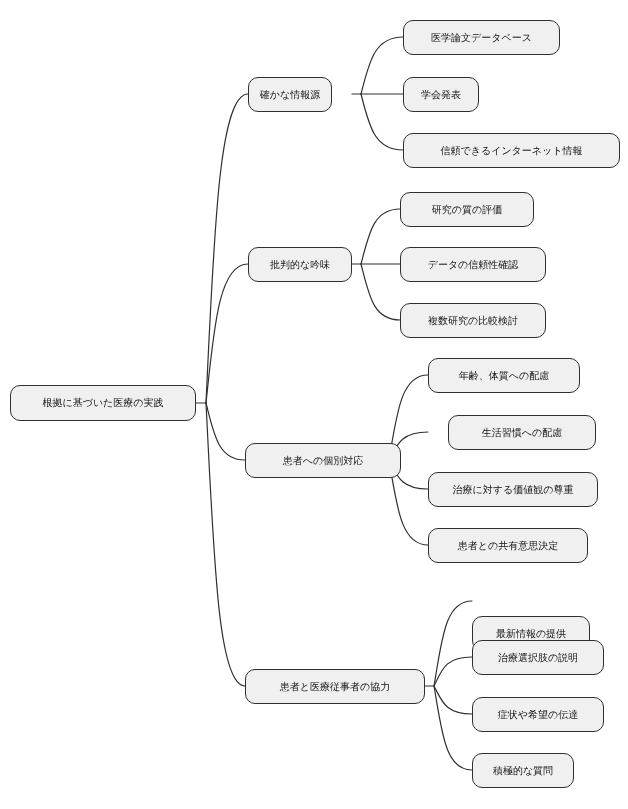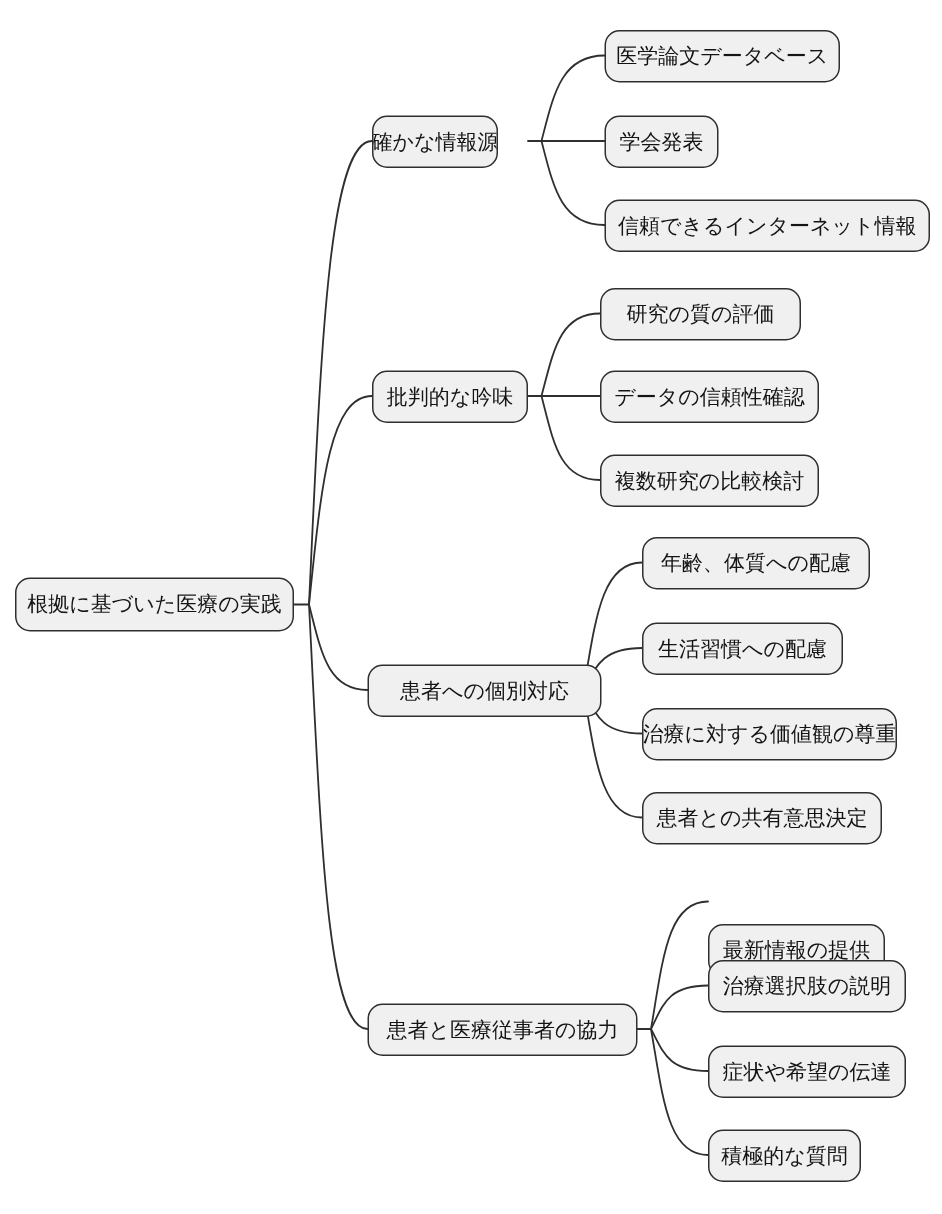--- a/index.html
+++ b/index.html
@@ -29,21 +29,21 @@
   .node {
     position: absolute;
     box-sizing: border-box;
     height: 35px;
     background: #f0f0f0;
     border: 1.4px solid #2f2f2f;
     border-radius: 10px;
     display: flex;
     align-items: center;
     justify-content: center;
-    font-size: 14px;
+    font-size: 10px;
     line-height: 1;
     color: #141414;
     white-space: nowrap;
     overflow: hidden;
   }
   .node.root {
     height: 36px;
   }
 </style>
 </head>
@@ -89,21 +89,21 @@
   <div class="node" style="left:403px; top:77px; width:76px">学会発表</div>
   <div class="node" style="left:248px; top:247px; width:104px">批判的な吟味</div>
 
   <div class="node" style="left:403px; top:133px; width:217px">信頼できるインターネット情報</div>
   <div class="node" style="left:400px; top:192px; width:134px">研究の質の評価</div>
   <div class="node" style="left:400px; top:247px; width:146px">データの信頼性確認</div>
   <div class="node" style="left:400px; top:303px; width:146px">複数研究の比較検討</div>
 
   <div class="node" style="left:245px; top:443px; width:156px">患者への個別対応</div>
   <div class="node" style="left:428px; top:358px; width:152px">年齢、体質への配慮</div>
-  <div class="node" style="left:428px; top:415px; width:134px">生活習慣への配慮</div>
+  <div class="node" style="left:448px; top:415px; width:148px">生活習慣への配慮</div>
   <div class="node" style="left:428px; top:472px; width:170px">治療に対する価値観の尊重</div>
   <div class="node" style="left:428px; top:528px; width:160px">患者との共有意思決定</div>
 
   <div class="node" style="left:245px; top:669px; width:180px">患者と医療従事者の協力</div>
   <div class="node" style="left:472px; top:616px; width:118px">最新情報の提供</div>
   <div class="node" style="left:472px; top:640px; width:132px">治療選択肢の説明</div>
   <div class="node" style="left:472px; top:697px; width:132px">症状や希望の伝達</div>
   <div class="node" style="left:472px; top:753px; width:102px">積極的な質問</div>
 
 </div>

